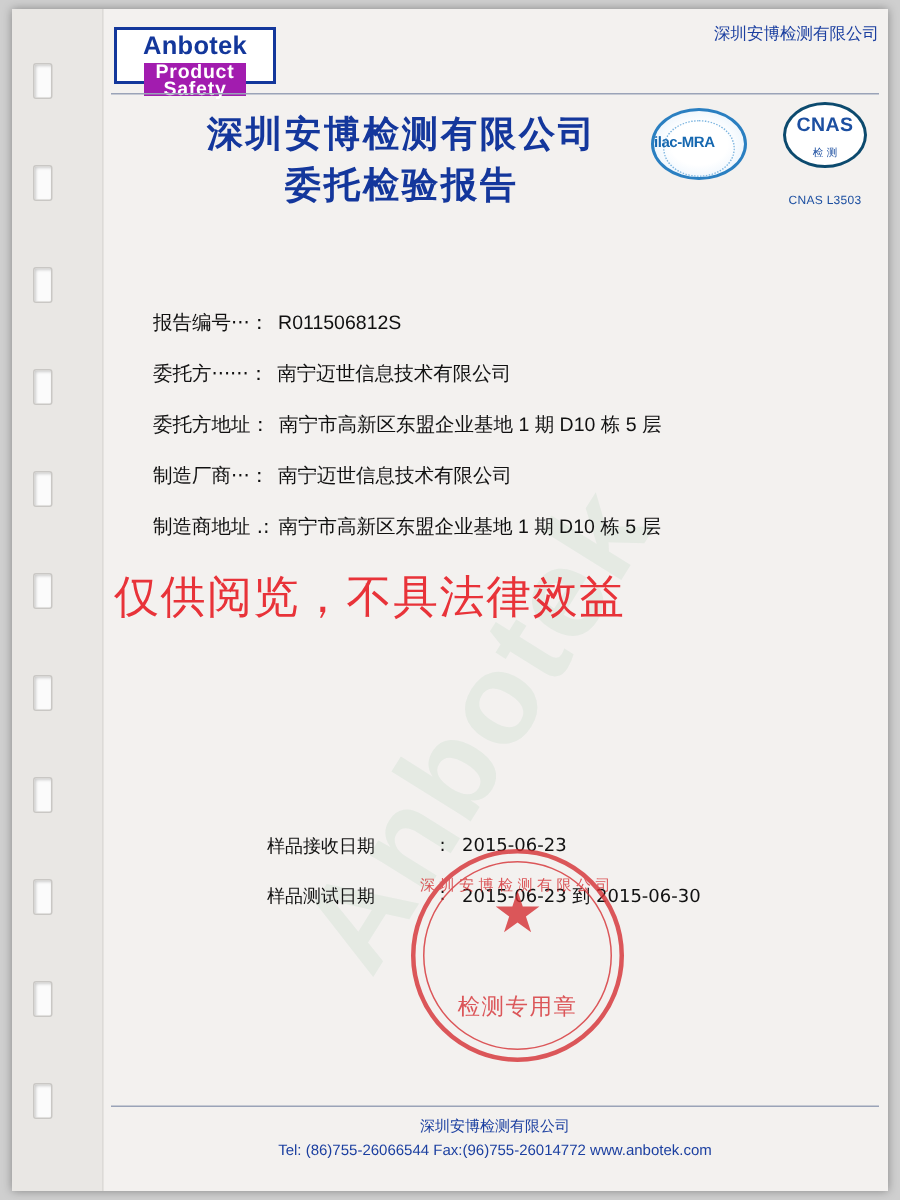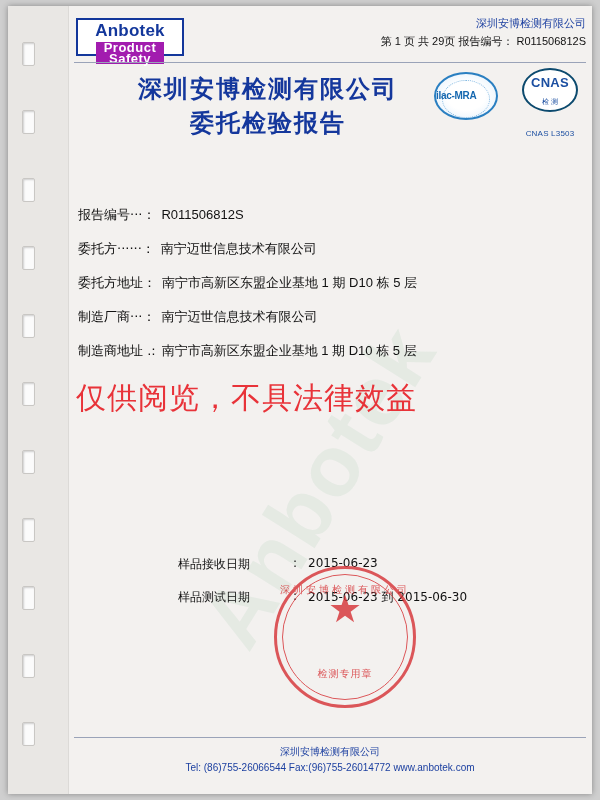--- a/index.html
+++ b/index.html
@@ -219,20 +219,21 @@
     left: 10px;
     top: 200px;
     width: 490px;
   }
   .info-row {
     display: flex;
     align-items: baseline;
     margin-bottom: 16px;
     font-size: 13px;
     color: #111;
+    margin-left: 24px;
   }
   .info-label {
     white-space: nowrap;
     font-family: "DejaVu Sans", "Liberation Sans", sans-serif;
   }
   .info-value {
     margin-left: 6px;
     font-family: Liberation Sans, sans-serif;
   }
 
@@ -326,21 +327,21 @@
     text-align: center;
     font-size: 38px;
   }
   .seal .bottom-text {
     position: absolute;
     left: 0;
     right: 0;
     bottom: 24px;
     text-align: center;
     color: #d52b2f;
-    font-size: 10px;
+    font-size: 15px;
     letter-spacing: 1px;
     font-family: "DejaVu Sans", sans-serif;
     margin-top: 12px;
   }
   .seal .arc-text {
     position: absolute;
     left: 0; right: 0; top: 14px;
     text-align: center;
     color: #d52b2f;
     font-size: 10px;
@@ -391,21 +392,20 @@
 
   <div class="content">
 
     <div class="logo-box">
       <div class="logo-main">Anbotek</div>
       <div class="logo-sub">Product Safety</div>
     </div>
 
     <div class="hdr-right">
       <div class="hdr-company">深圳安博检测有限公司</div>
-      <div class="hdr-meta">第 1 页 共 29页  报告编号： R011506812S</div>
     </div>
 
     <div class="hdr-rule"></div>
 
     <div class="title-wrap">
       <div class="title-cn">深圳安博检测有限公司</div>
       <div class="title-cn">委托检验报告</div>
     </div>
 
     <div class="marks">

